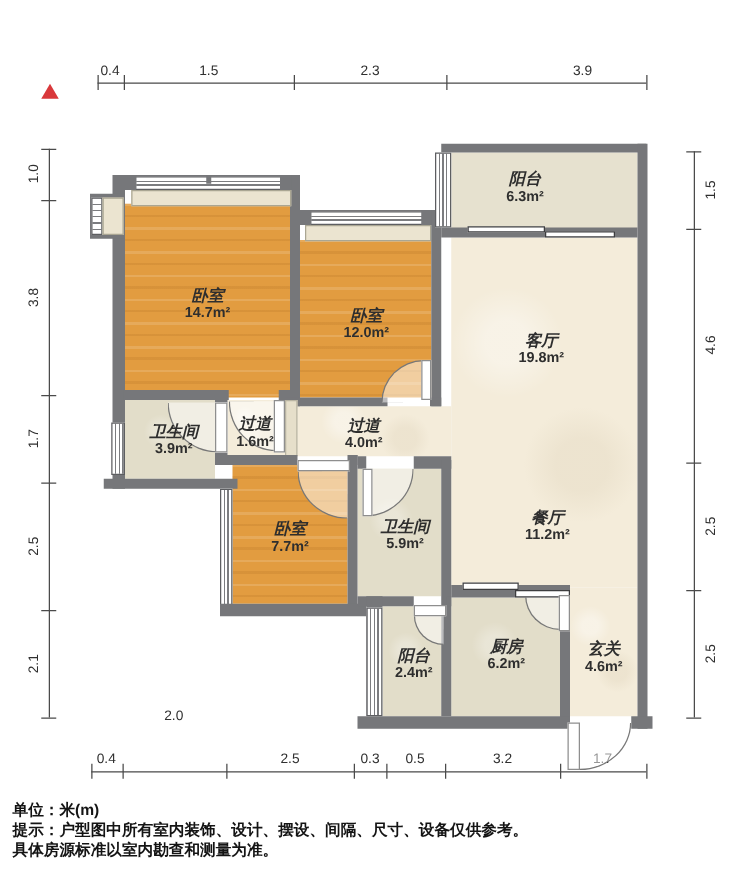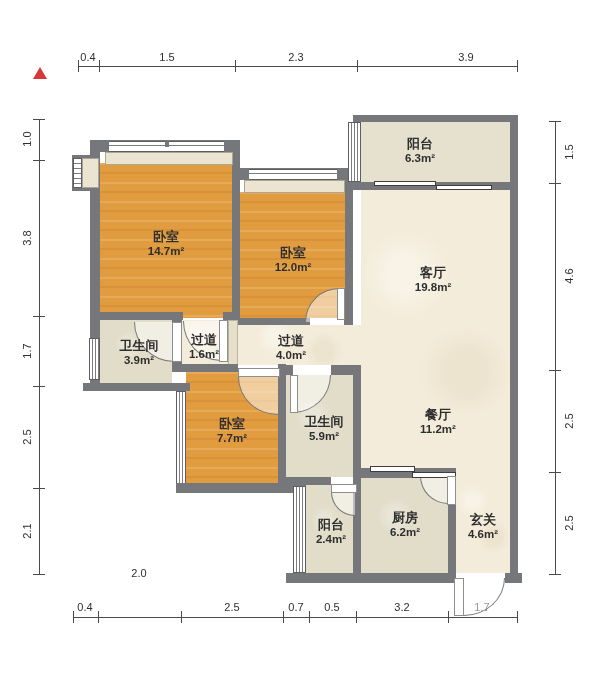--- a/index.html
+++ b/index.html
@@ -20,21 +20,21 @@
     background-image:repeating-linear-gradient(90deg,transparent 0 2px,#7b7c7f 2px 3px);}
   .win-r{position:absolute;background:#fff;border:1px solid #5d5e61;box-sizing:border-box;
     background-image:repeating-linear-gradient(180deg,transparent 0 4px,#7b7c7f 4px 5px);}
   .leaf{position:absolute;background:#fff;border:1px solid #8e8e8e;box-sizing:border-box;z-index:6;}
   .arc{position:absolute;box-sizing:border-box;background:rgba(255,255,255,.5);z-index:5;}
   .arc.br{border-right:1.5px solid #777;border-bottom:1.5px solid #777;border-bottom-right-radius:100%;}
   .arc.bl{border-left:1.5px solid #777;border-bottom:1.5px solid #777;border-bottom-left-radius:100%;}
   .arc.tl{border-left:1.5px solid #777;border-top:1.5px solid #777;border-top-left-radius:100%;}
   .panel{position:absolute;background:#fff;border:1px solid #3d3d3f;box-sizing:border-box;z-index:6;}
   .room-label{position:absolute;transform:translate(-50%,-50%);text-align:center;color:#2e2e2e;z-index:8;white-space:nowrap;}
-  .room-label .nm{font-size:13px;font-weight:bold;line-height:15px;}
+  .room-label .nm{font-size:13px;font-weight:bold;line-height:15px;font-style:italic;}
   .room-label .ar{font-size:11.5px;font-weight:600;line-height:14px;}
   .dim{position:absolute;background:#4a4a4a;}
   .dim-label{position:absolute;font-size:11px;color:#2f2f2f;transform:translate(-50%,0);white-space:nowrap;}
   .dim-label-v{position:absolute;font-size:11px;color:#2f2f2f;width:40px;text-align:center;
     transform:translate(-50%,-50%) rotate(-90deg);white-space:nowrap;}
   .north{position:absolute;width:0;height:0;border-left:7px solid transparent;border-right:7px solid transparent;border-bottom:12px solid #d9383b;}
   .notes{position:absolute;left:10px;top:640px;color:#141414;font-size:12.5px;font-weight:bold;line-height:16px;}
   .divider{position:absolute;background:#e6dfca;border:1px solid #b9b4a2;box-sizing:border-box;}
 </style>
 </head>
@@ -214,21 +214,21 @@
   <div class="dim" style="left:98px;top:611px;width:1px;height:12px;"></div>
   <div class="dim" style="left:181px;top:611px;width:1px;height:12px;"></div>
   <div class="dim" style="left:283px;top:611px;width:1px;height:12px;"></div>
   <div class="dim" style="left:309px;top:611px;width:1px;height:12px;"></div>
   <div class="dim" style="left:356px;top:611px;width:1px;height:12px;"></div>
   <div class="dim" style="left:448px;top:611px;width:1px;height:12px;"></div>
   <div class="dim" style="left:517px;top:611px;width:1px;height:12px;"></div>
   <div class="dim-label" style="left:85px;top:601px;">0.4</div>
   <div class="dim-label" style="left:139px;top:567px;">2.0</div>
   <div class="dim-label" style="left:232px;top:601px;">2.5</div>
-  <div class="dim-label" style="left:296px;top:601px;">0.7</div>
+  <div class="dim-label" style="left:296px;top:601px;">0.3</div>
   <div class="dim-label" style="left:332px;top:601px;">0.5</div>
   <div class="dim-label" style="left:402px;top:601px;">3.2</div>
   <div class="dim-label" style="left:482px;top:601px;">1.7</div>
 
   <div class="dim" style="left:39px;top:119px;width:1px;height:455px;"></div>
   <div class="dim" style="left:33px;top:119px;width:12px;height:1px;"></div>
   <div class="dim" style="left:33px;top:160px;width:12px;height:1px;"></div>
   <div class="dim" style="left:33px;top:316px;width:12px;height:1px;"></div>
   <div class="dim" style="left:33px;top:386px;width:12px;height:1px;"></div>
   <div class="dim" style="left:33px;top:488px;width:12px;height:1px;"></div>
@@ -243,14 +243,19 @@
   <div class="dim" style="left:549px;top:121px;width:12px;height:1px;"></div>
   <div class="dim" style="left:549px;top:183px;width:12px;height:1px;"></div>
   <div class="dim" style="left:549px;top:370px;width:12px;height:1px;"></div>
   <div class="dim" style="left:549px;top:472px;width:12px;height:1px;"></div>
   <div class="dim" style="left:549px;top:574px;width:12px;height:1px;"></div>
   <div class="dim-label-v" style="left:569px;top:152px;">1.5</div>
   <div class="dim-label-v" style="left:569px;top:276px;">4.6</div>
   <div class="dim-label-v" style="left:569px;top:421px;">2.5</div>
   <div class="dim-label-v" style="left:569px;top:523px;">2.5</div>
 
+  <div class="notes">
+    <div>单位：米(m)</div>
+    <div>提示：户型图中所有室内装饰、设计、摆设、间隔、尺寸、设备仅供参考。</div>
+    <div>具体房源标准以室内勘查和测量为准。</div>
+  </div>
 
 </div>
 
 </body></html>

